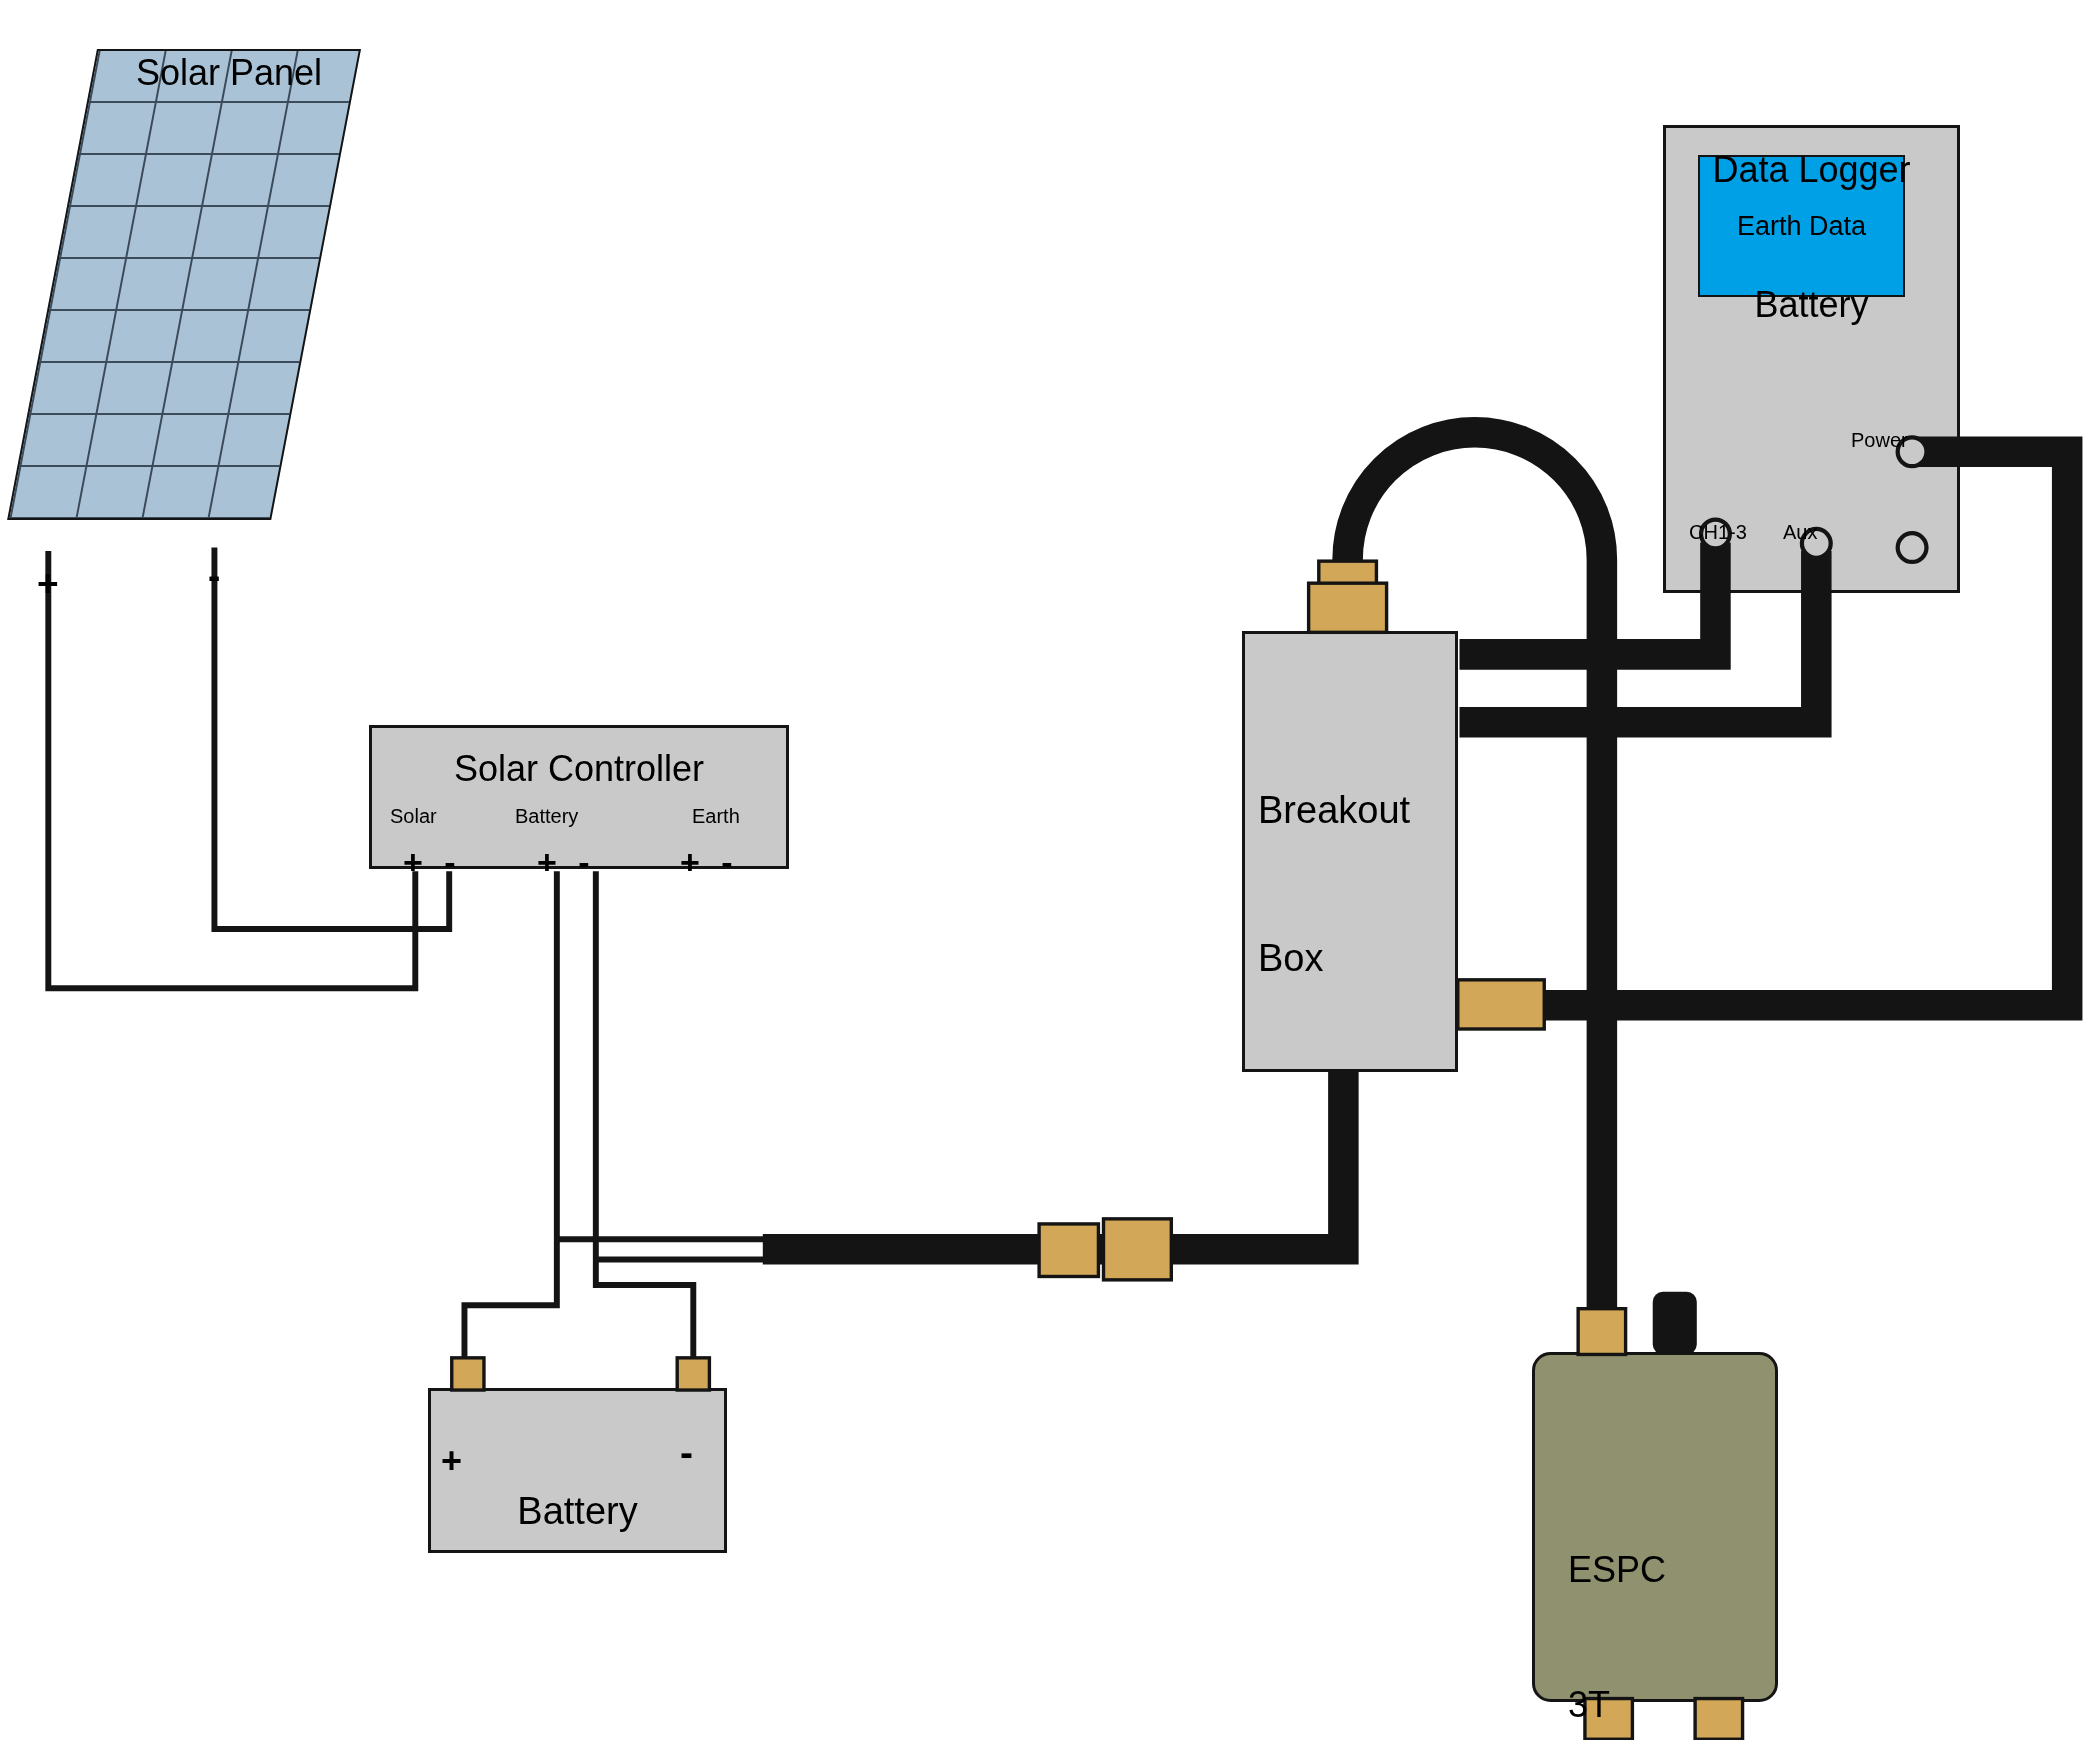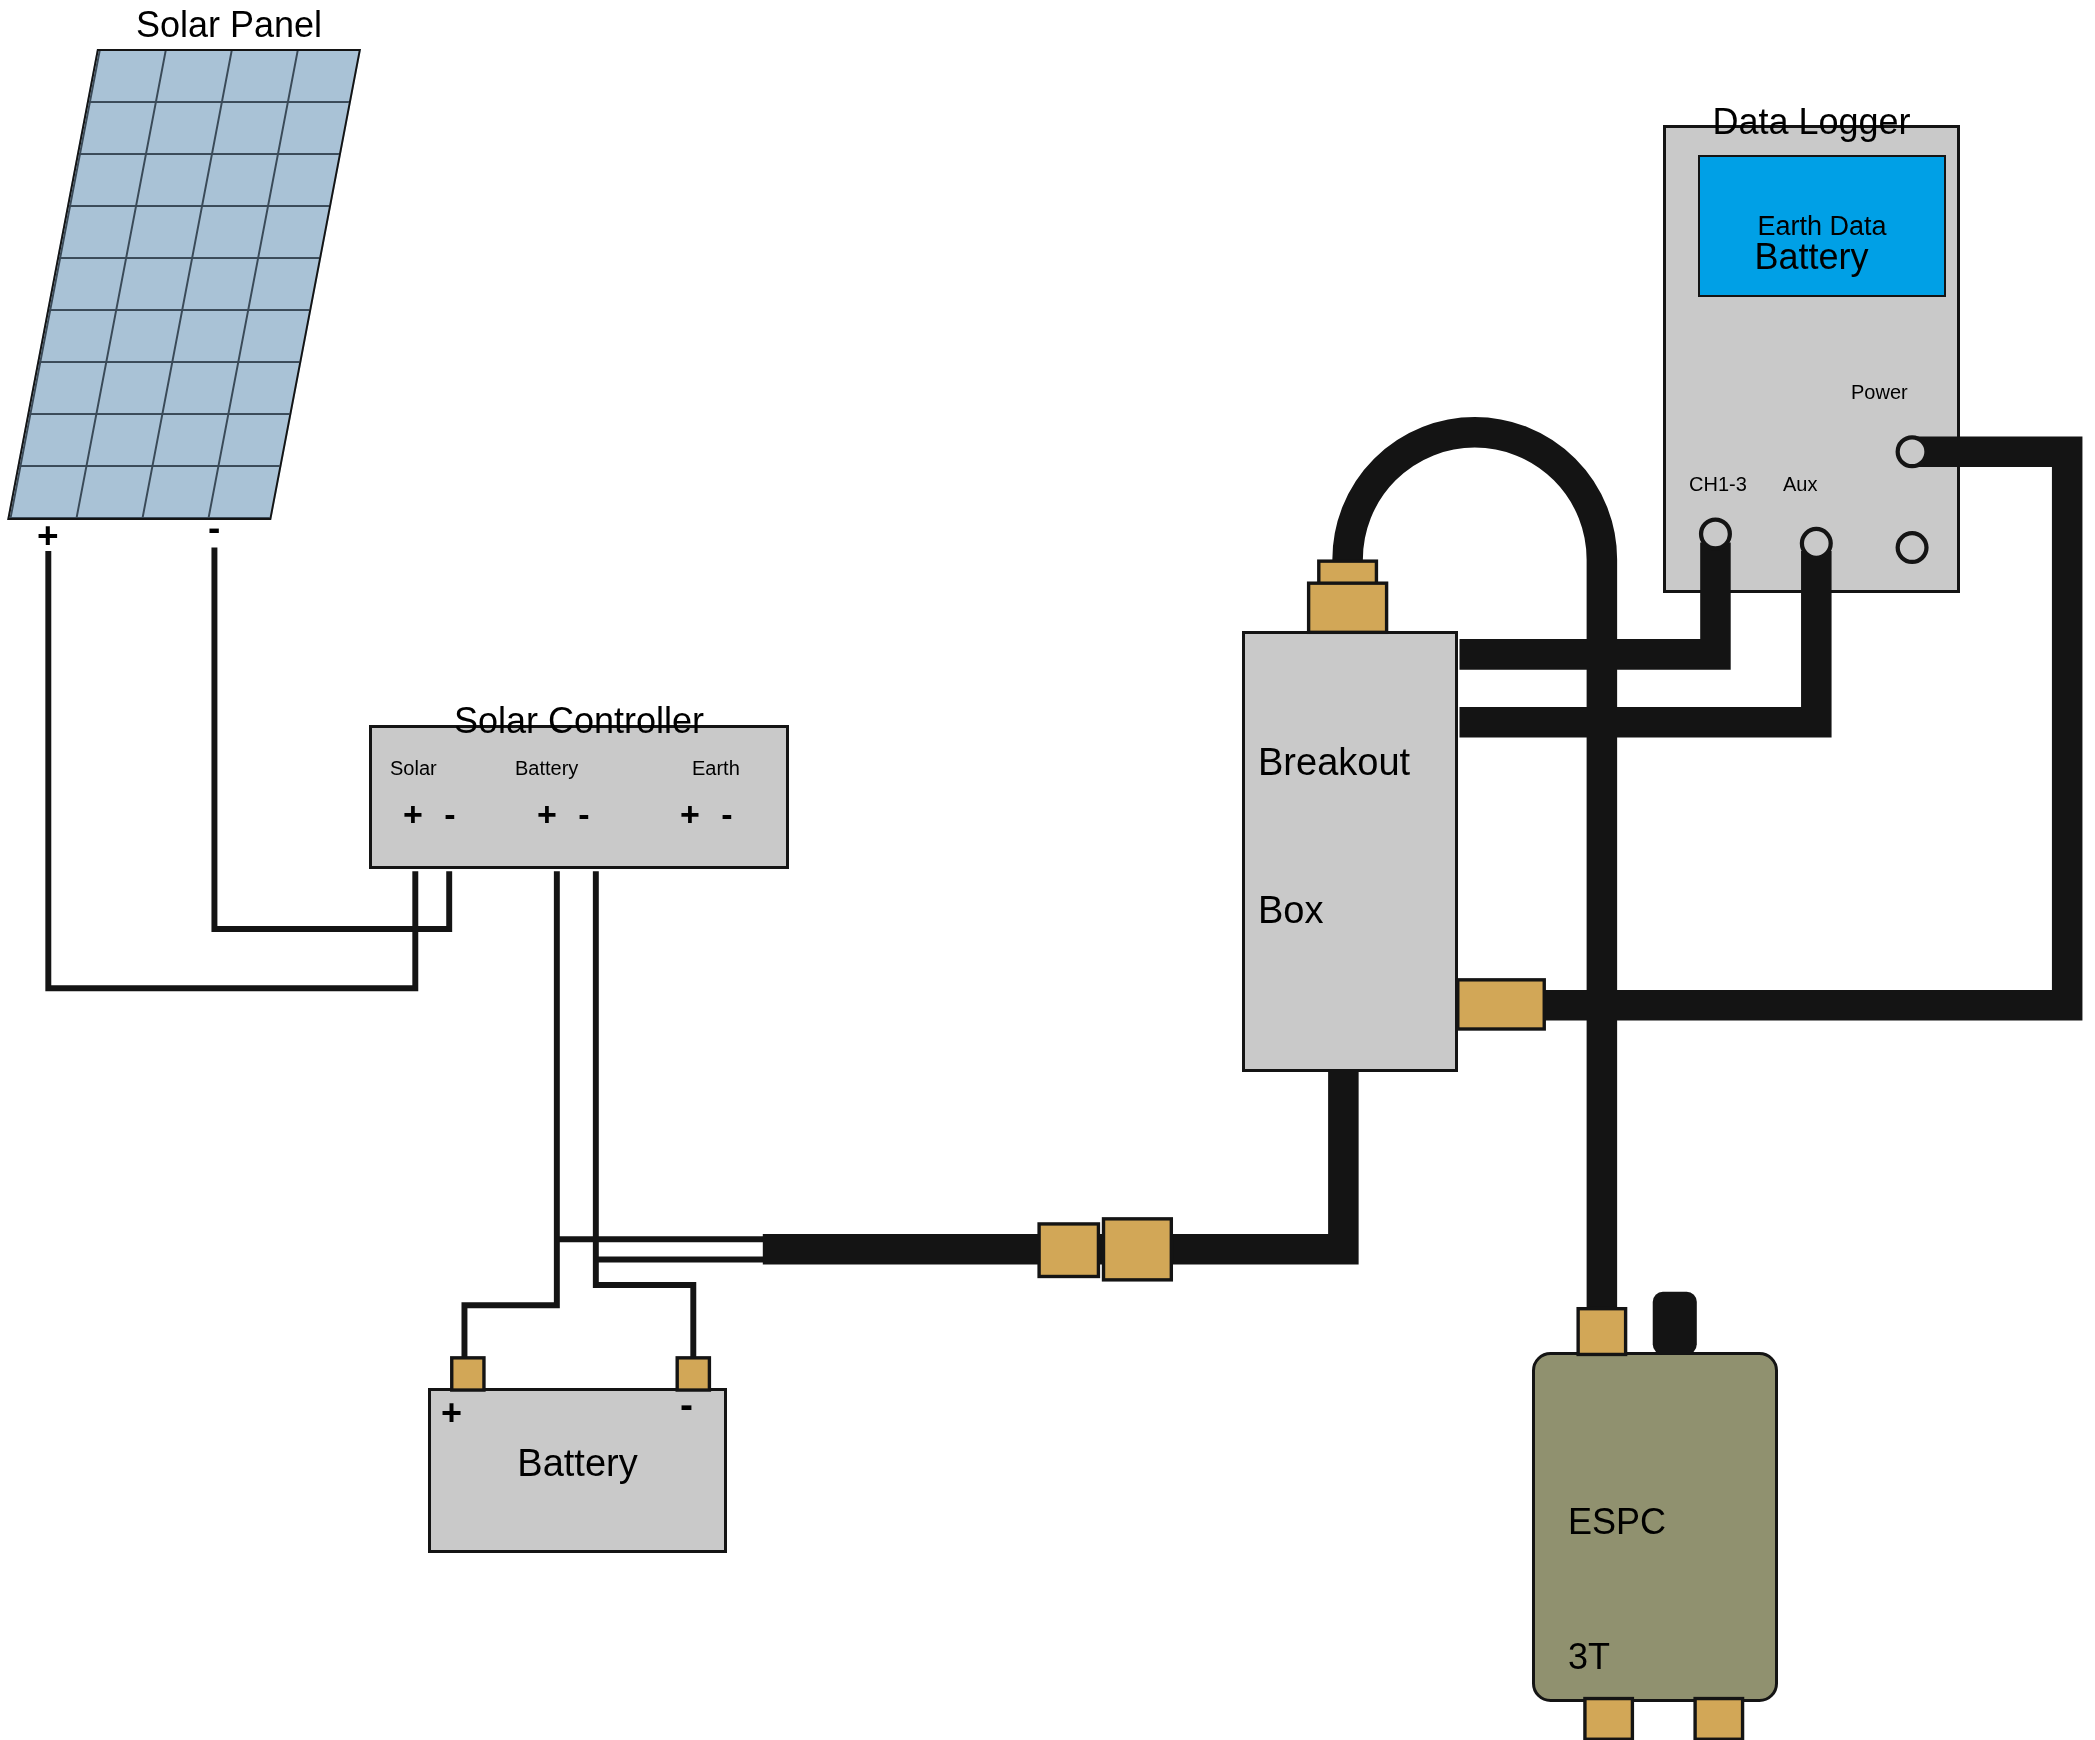--- a/index.html
+++ b/index.html
@@ -1,36 +1,36 @@
 <!DOCTYPE html>
 <html style="font-size:13.6px"><head>
 <meta charset="utf-8">
 <style>
   html,body{margin:0;padding:0;background:#fff;}
   #canvas{position:relative;width:2096px;height:1741px;background:#fff;
           font-family:"Liberation Sans",sans-serif;color:#000;overflow:hidden;}
   .box{position:absolute;background:#c9c9c9;border:3.4px solid #141414;box-sizing:border-box;z-index:1;}
   .overlay{position:absolute;left:0;top:0;z-index:2;pointer-events:none;}
-  .lbl{position:absolute;z-index:3;white-space:pre;}
+  .lbl{position:absolute;z-index:3;white-space:pre;margin-top:48px;}
   .center{text-align:center;}
   .wire{fill:none;stroke:#141414;stroke-width:7;}
   .cable{fill:none;stroke:#141414;stroke-width:36;}
   .conn{fill:#d2a757;stroke:#141414;stroke-width:4;}
   .port{fill:#c9c9c9;stroke:#141414;stroke-width:5;}
   .sym{font-weight:bold;font-size:34px;word-spacing:12px;}
   
   #panel{position:absolute;left:97px;top:49px;width:264px;height:471px;z-index:1;
          background-color:#a9c2d6;
          background-image:linear-gradient(90deg,#3a4a58 1.7px,transparent 1.7px),
                           linear-gradient(0deg,#3a4a58 1.7px,transparent 1.7px);
          background-size:66px 100%,100% 52px;
          border:2.5px solid #141414;box-sizing:border-box;
          transform:skewX(-10.8deg);transform-origin:top left;}
   #espc-box{background:#90916f;border-radius:18.6px;}
-  #screen{position:absolute;left:32px;top:27px;width:248px;height:142px;background:#00a0e6;
+  #screen{position:absolute;left:32px;top:27px;width:207px;height:142px;background:#00a0e6;
           border:2.5px solid #141414;box-sizing:border-box;display:flex;align-items:center;
           justify-content:center;font-size:27px;}
   .t42{font-size:36px;line-height:1.25;}
   .t40{font-size:38px;line-height:1.3;}
   .t34{font-size:20px;}
   .pm{font-weight:bold;font-size:37px;}
 </style>
 </head>
 <body>
 

